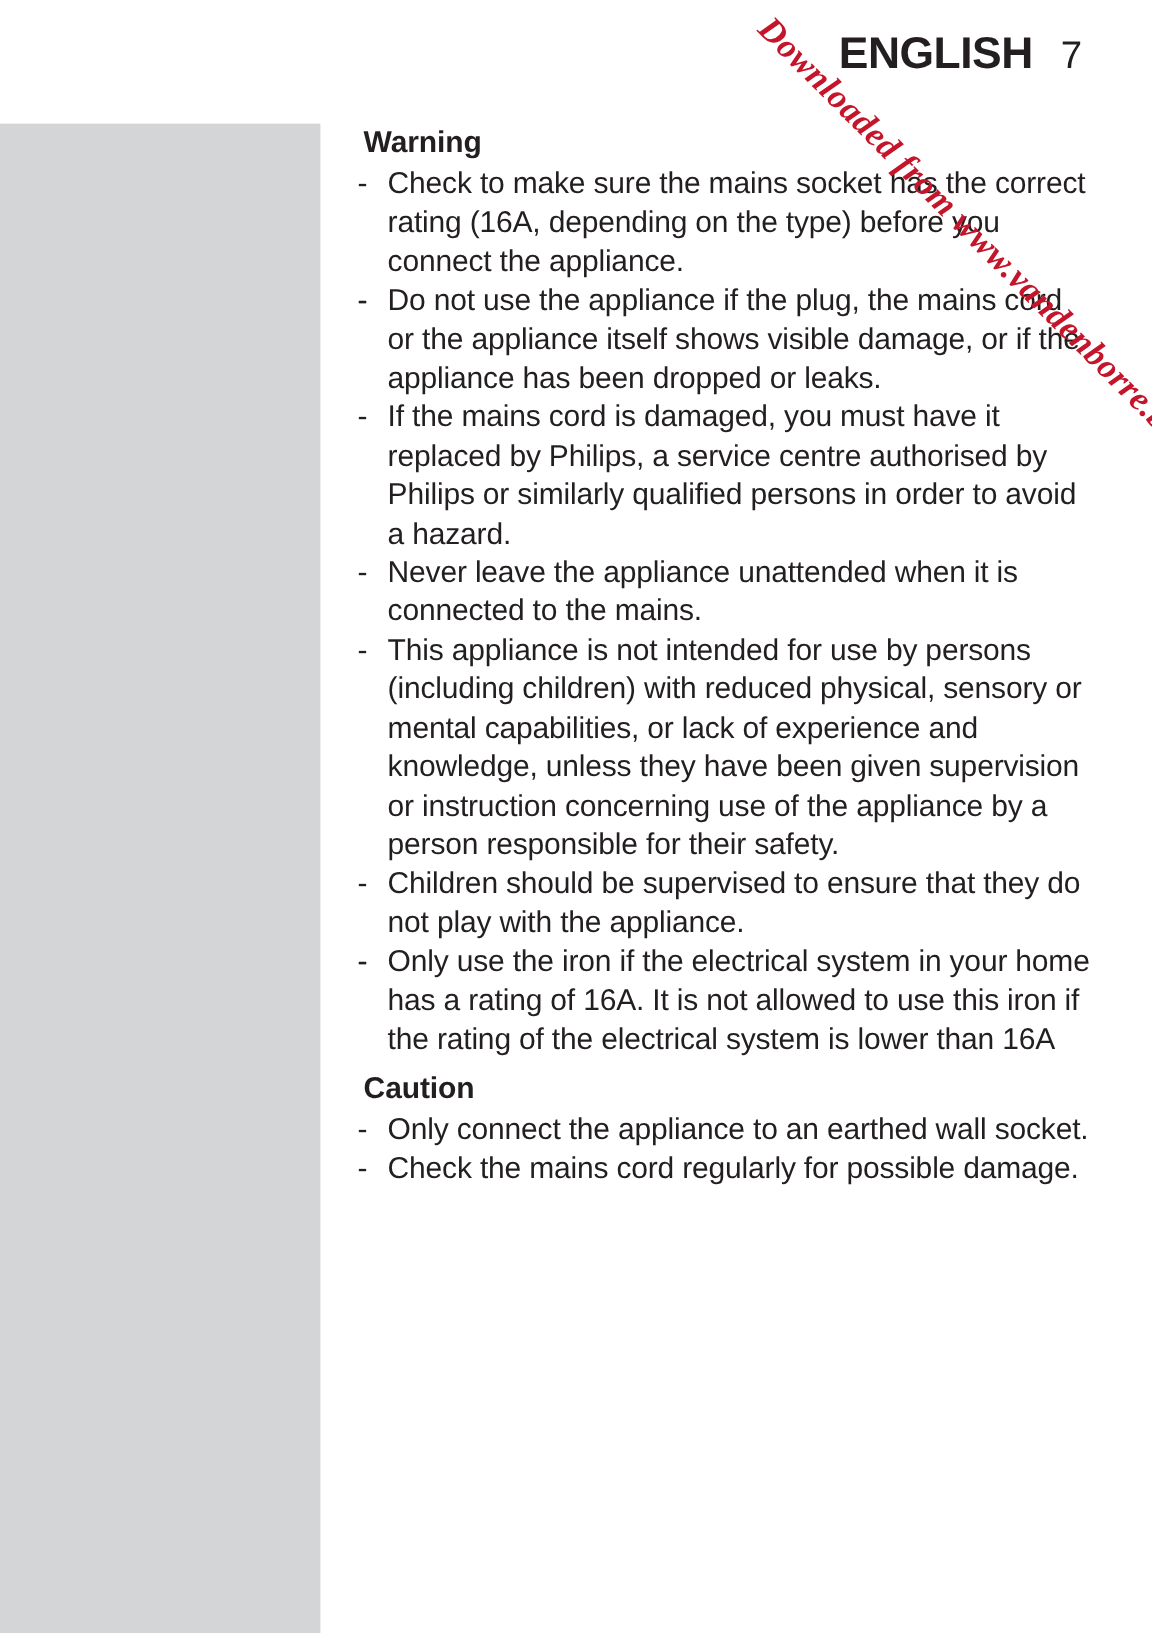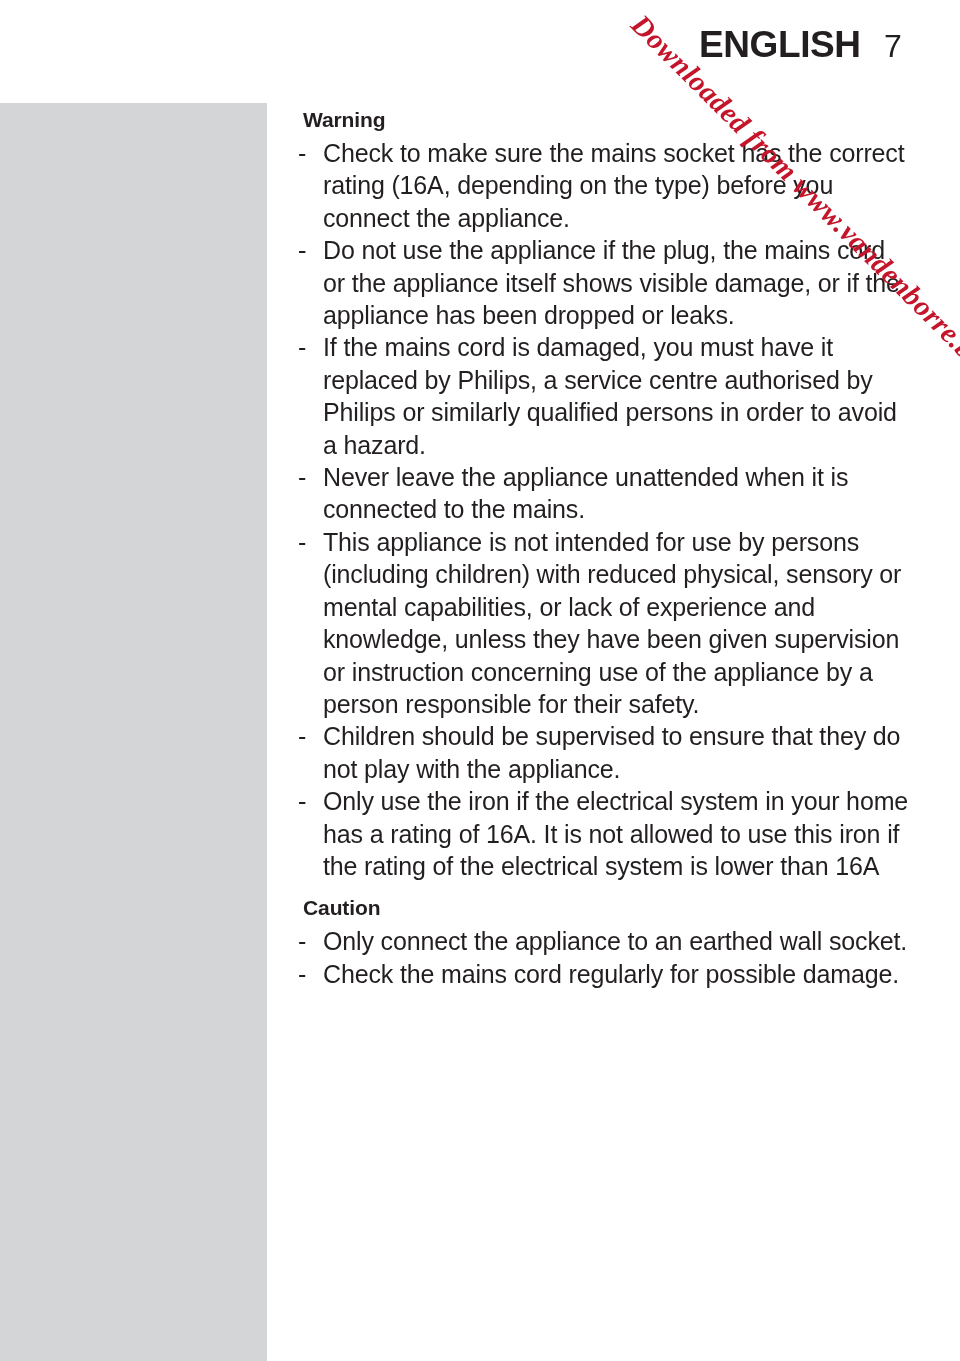--- a/index.html
+++ b/index.html
@@ -66,21 +66,21 @@
 
   
   .content {
     position: absolute;
     left: 297px;
     top: 103px;
     width: 612px;
   }
 
   .section-title {
-    font-size: 21px;
+    font-size: 25px;
     font-weight: bold;
     line-height: 33px;
     letter-spacing: -0.1px;
     margin: 0 0 1px 6px;
     color: #231f20;
   }
   .section-title.caution-title {
     margin-top: 9px;
   }
 

